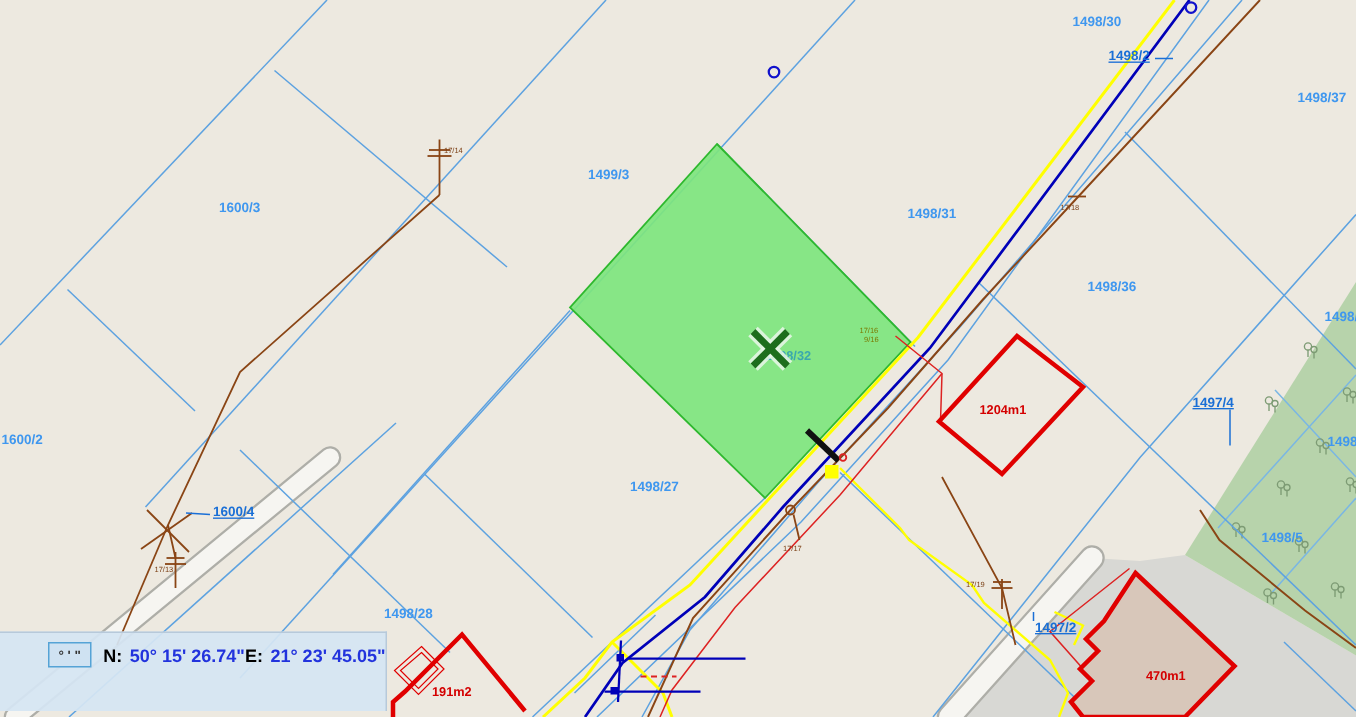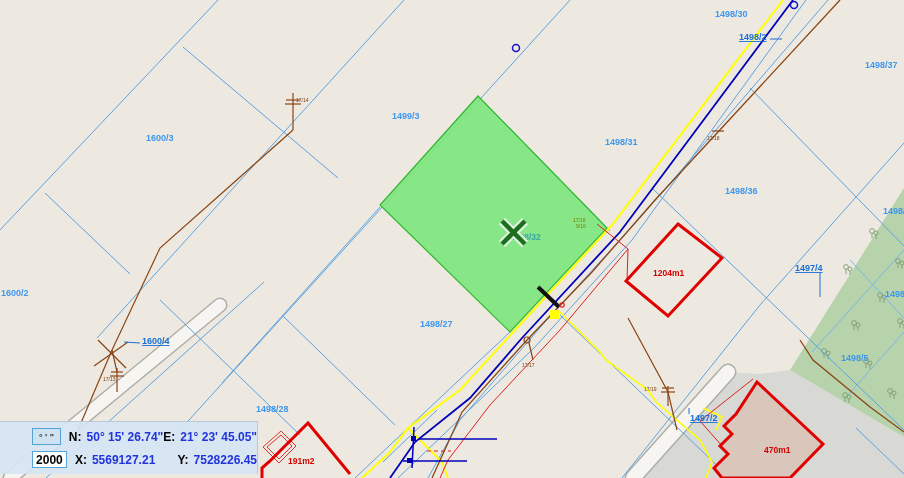--- a/index.html
+++ b/index.html
@@ -221,21 +221,14 @@
   </svg>
 
   <div class="statusbar">
     <div class="sb-row">
       <span class="sb-box dms">° ' "</span>
       <span class="sb-label">N:</span>
       <span class="sb-value first">50° 15' 26.74"</span>
       <span class="sb-label">E:</span>
       <span class="sb-value">21° 23' 45.05"</span>
     </div>
-    <div class="sb-row">
-      <span class="sb-box scale">2000</span>
-      <span class="sb-label">X:</span>
-      <span class="sb-value first">5569127.21</span>
-      <span class="sb-label">Y:</span>
-      <span class="sb-value">7528226.45</span>
-    </div>
   </div>
 </div>
 
 </body></html>

